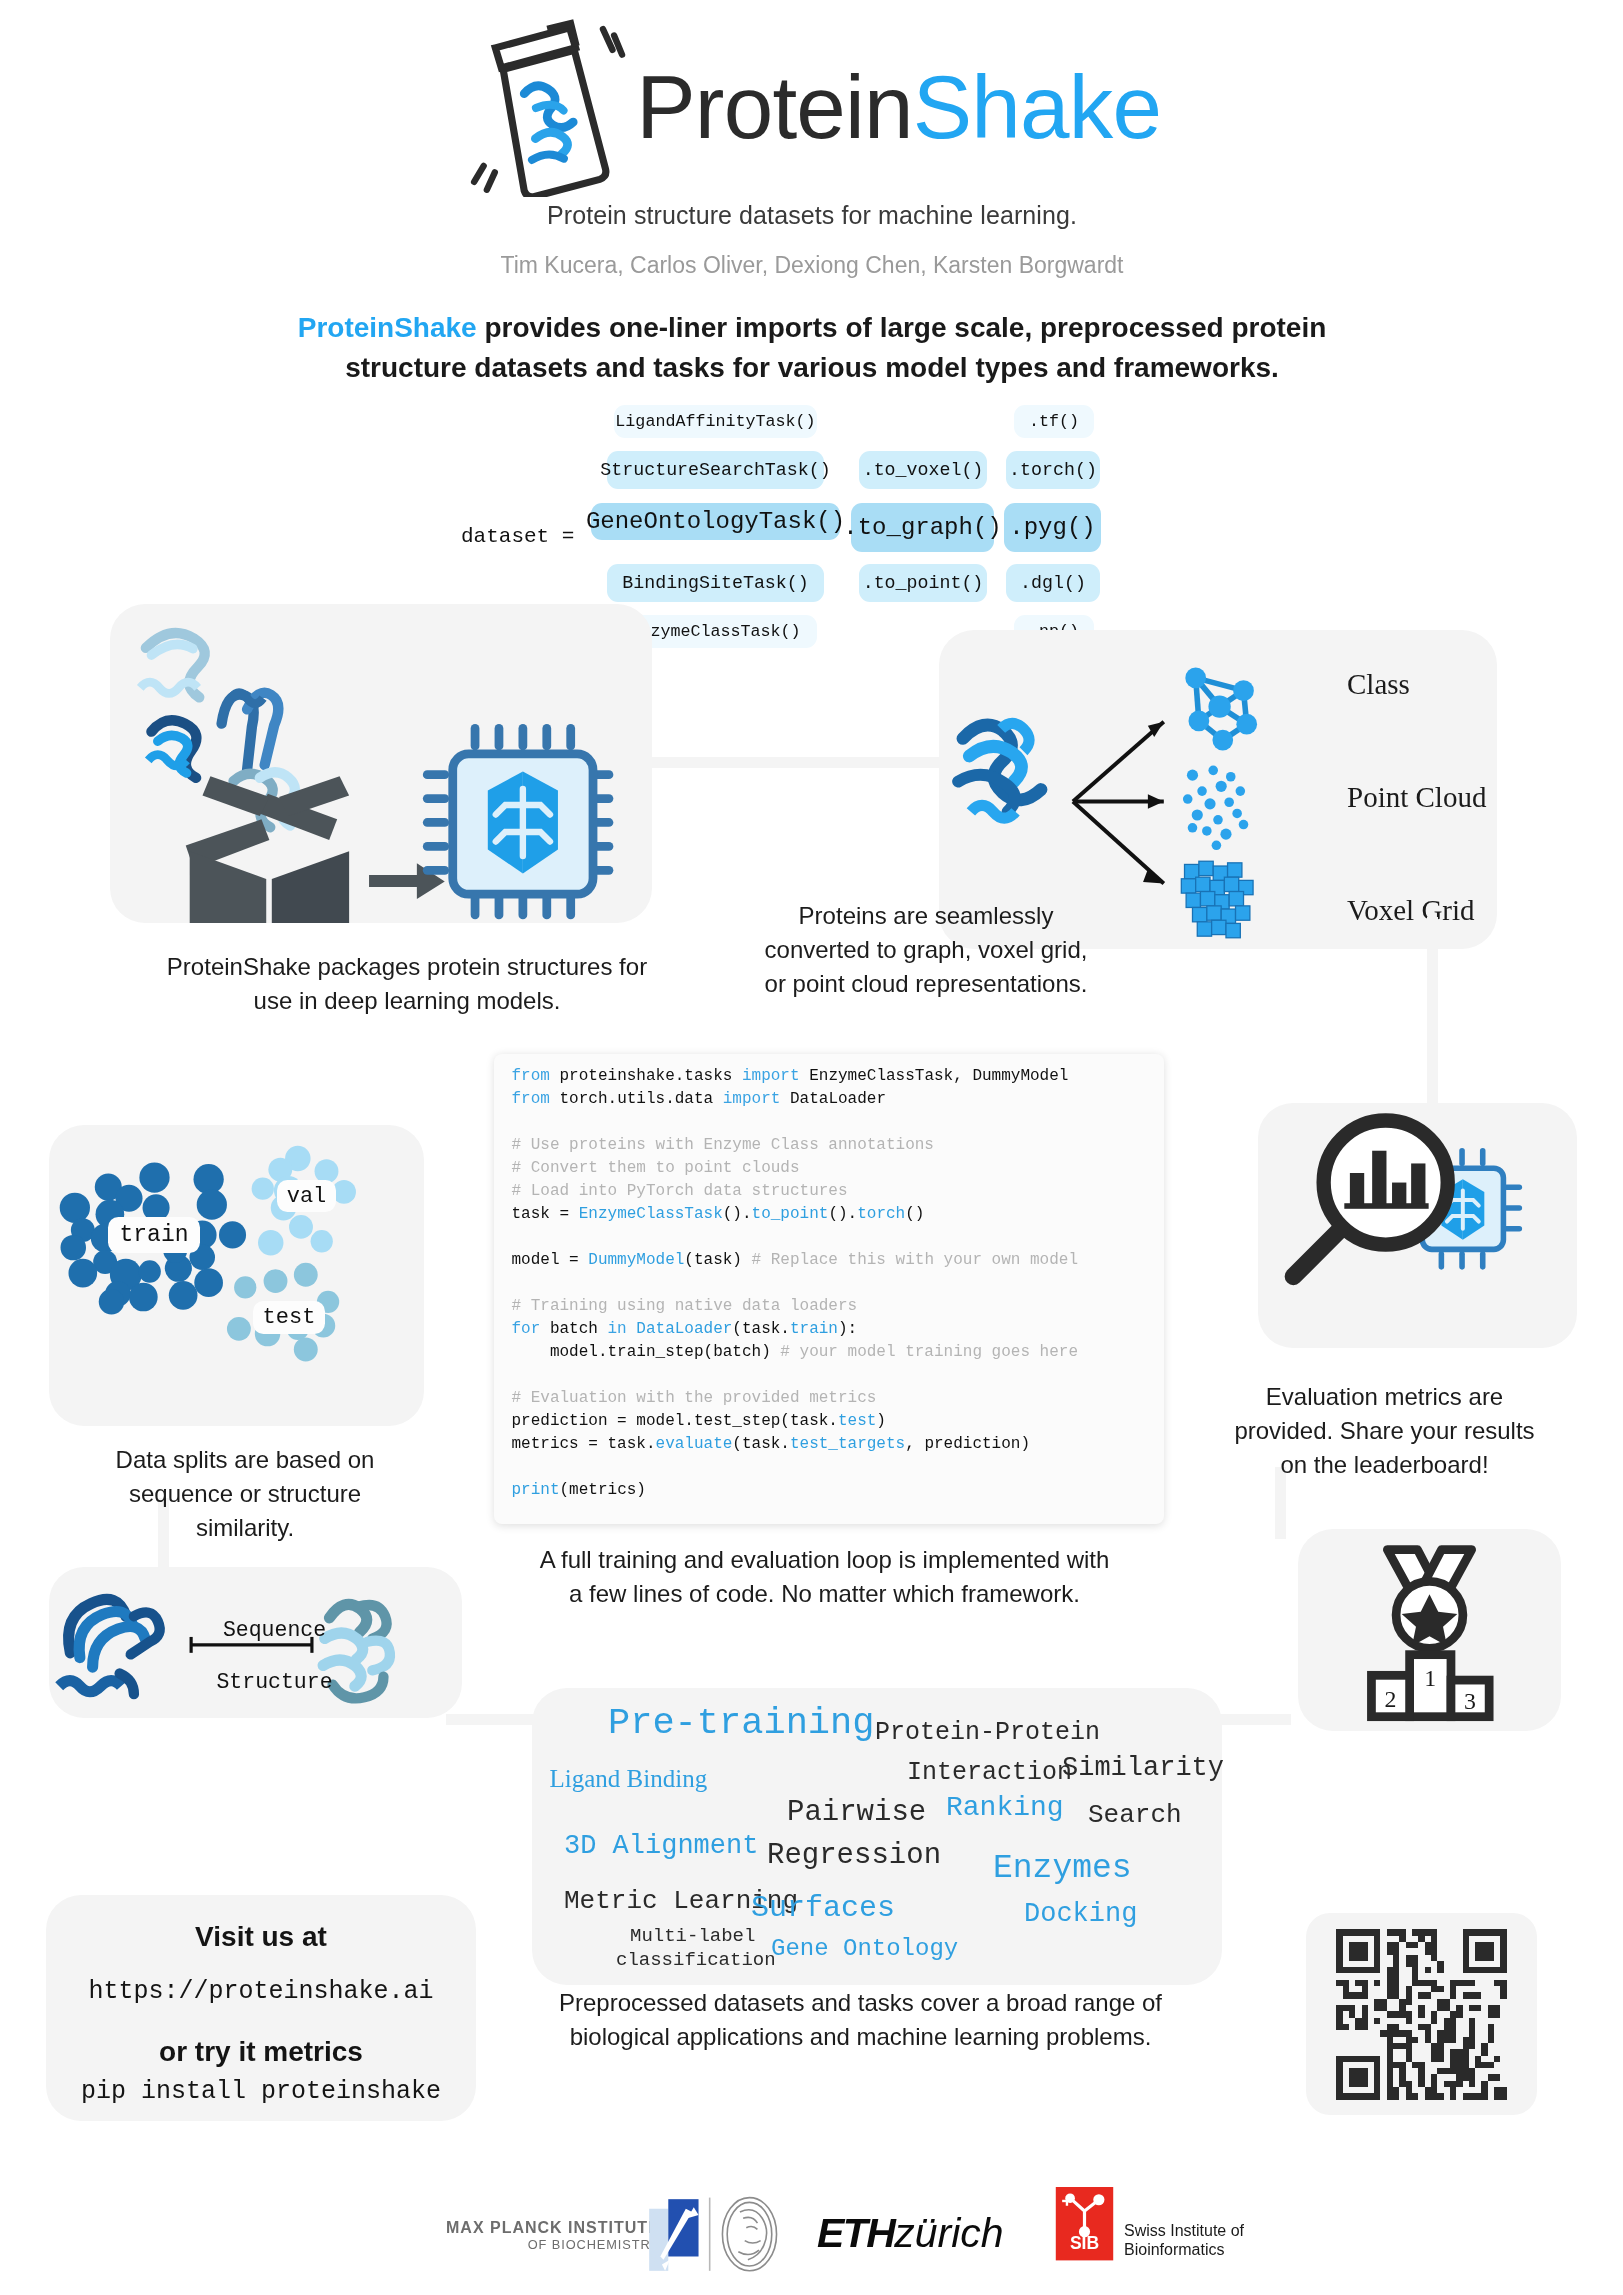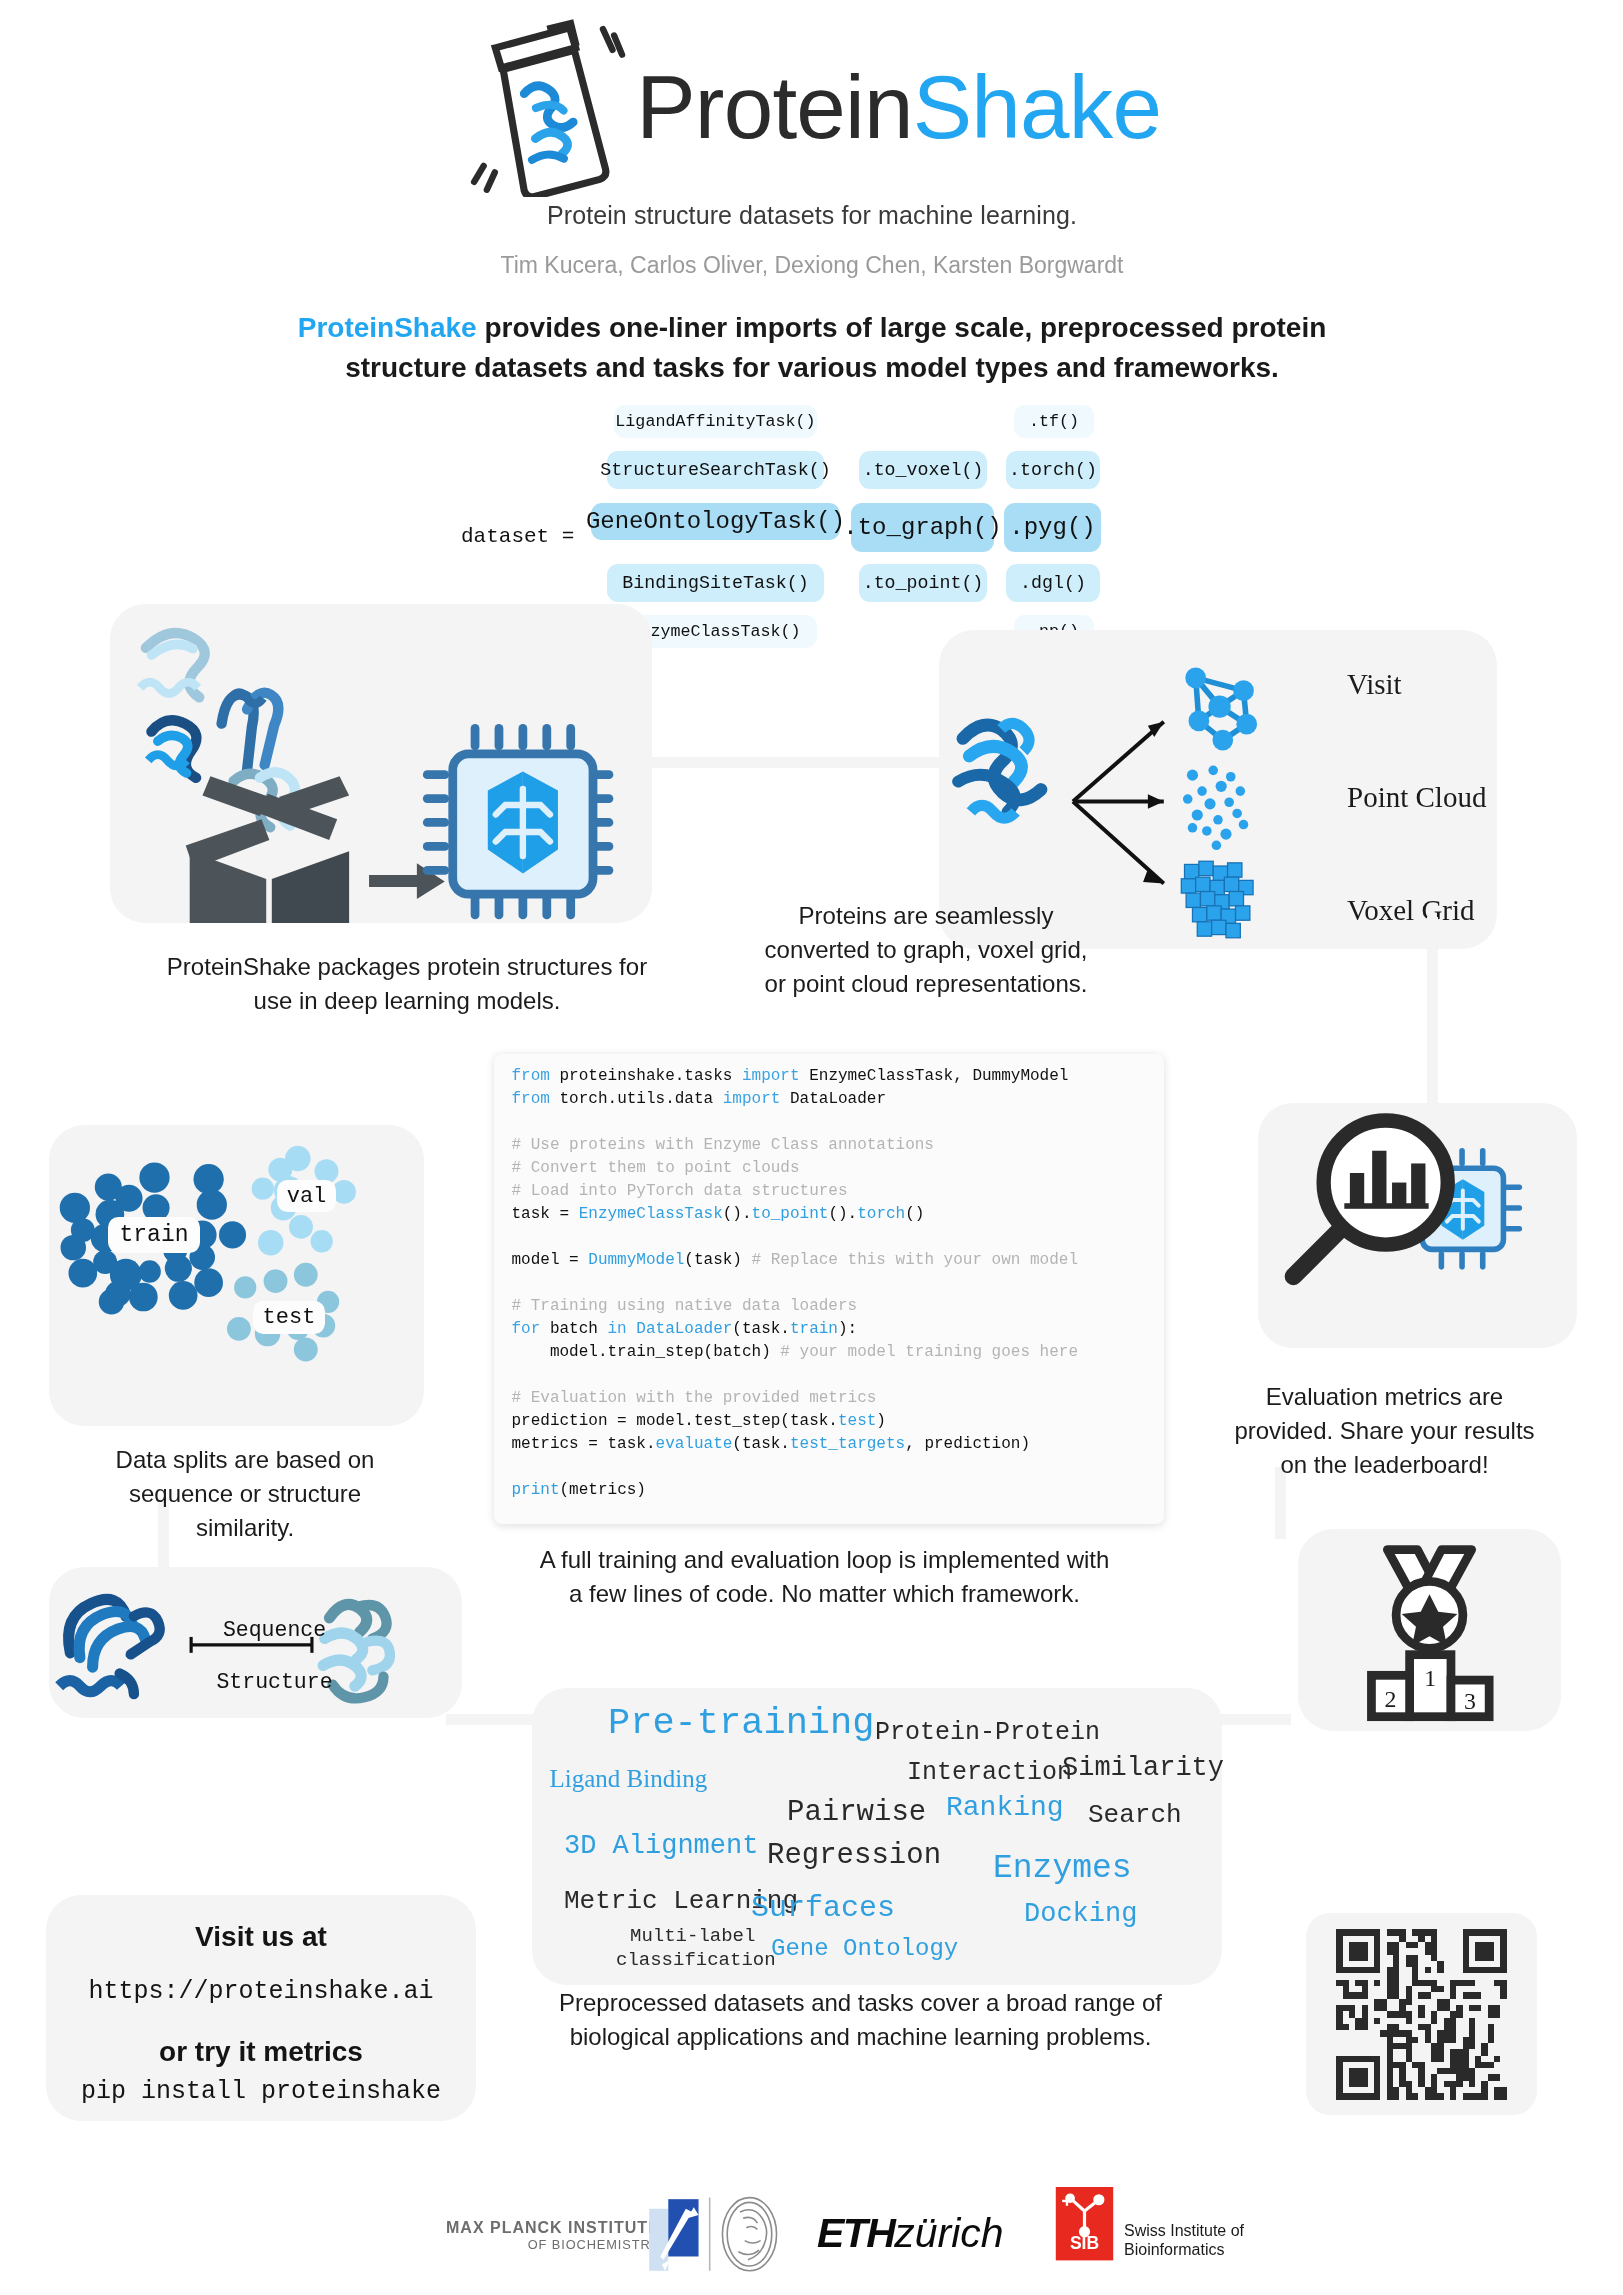--- a/index.html
+++ b/index.html
@@ -346,21 +346,21 @@
             <rect x="38" y="58" width="18" height="18"></rect>
           <rect x="56" y="62" width="18" height="18"></rect>
             <rect x="74" y="58" width="18" height="18"></rect>
           <rect x="26" y="78" width="18" height="18"></rect>
             <rect x="44" y="76" width="18" height="18"></rect>
           <rect x="62" y="80" width="18" height="18"></rect>
         </g>
       </g>
     </svg>
   </div>
-  <div class="replabel" style="left:1347px; top:668px;">Visit</div>
+  <div class="replabel" style="left:1347px; top:668px;">Class</div>
   <div class="replabel" style="left:1347px; top:781px;">Point Cloud</div>
   <div class="replabel" style="left:1347px; top:894px;">Voxel Grid</div>
 
   <div class="caption" style="left:687px; top:899px; width:478px;">
     <span>Proteins are seamlessly</span><br>
     <span>converted to graph, voxel grid,</span><br>
     <span>or point cloud representations.</span>
   </div>
 
   <div class="connector" style="left:630px; top:757px; width:319px; height:11px;"></div>

